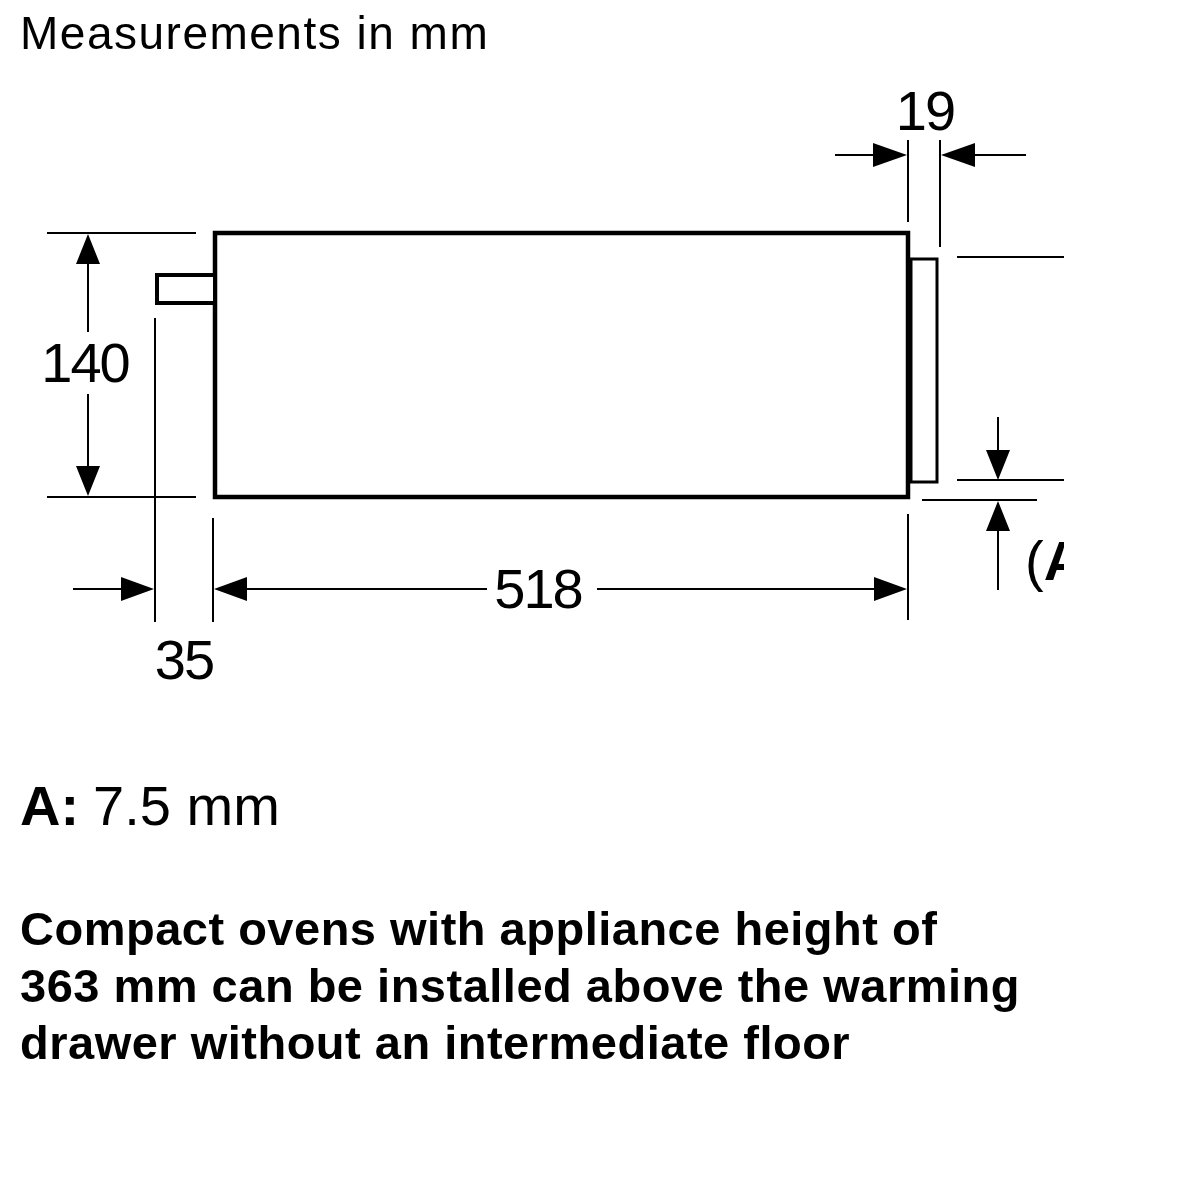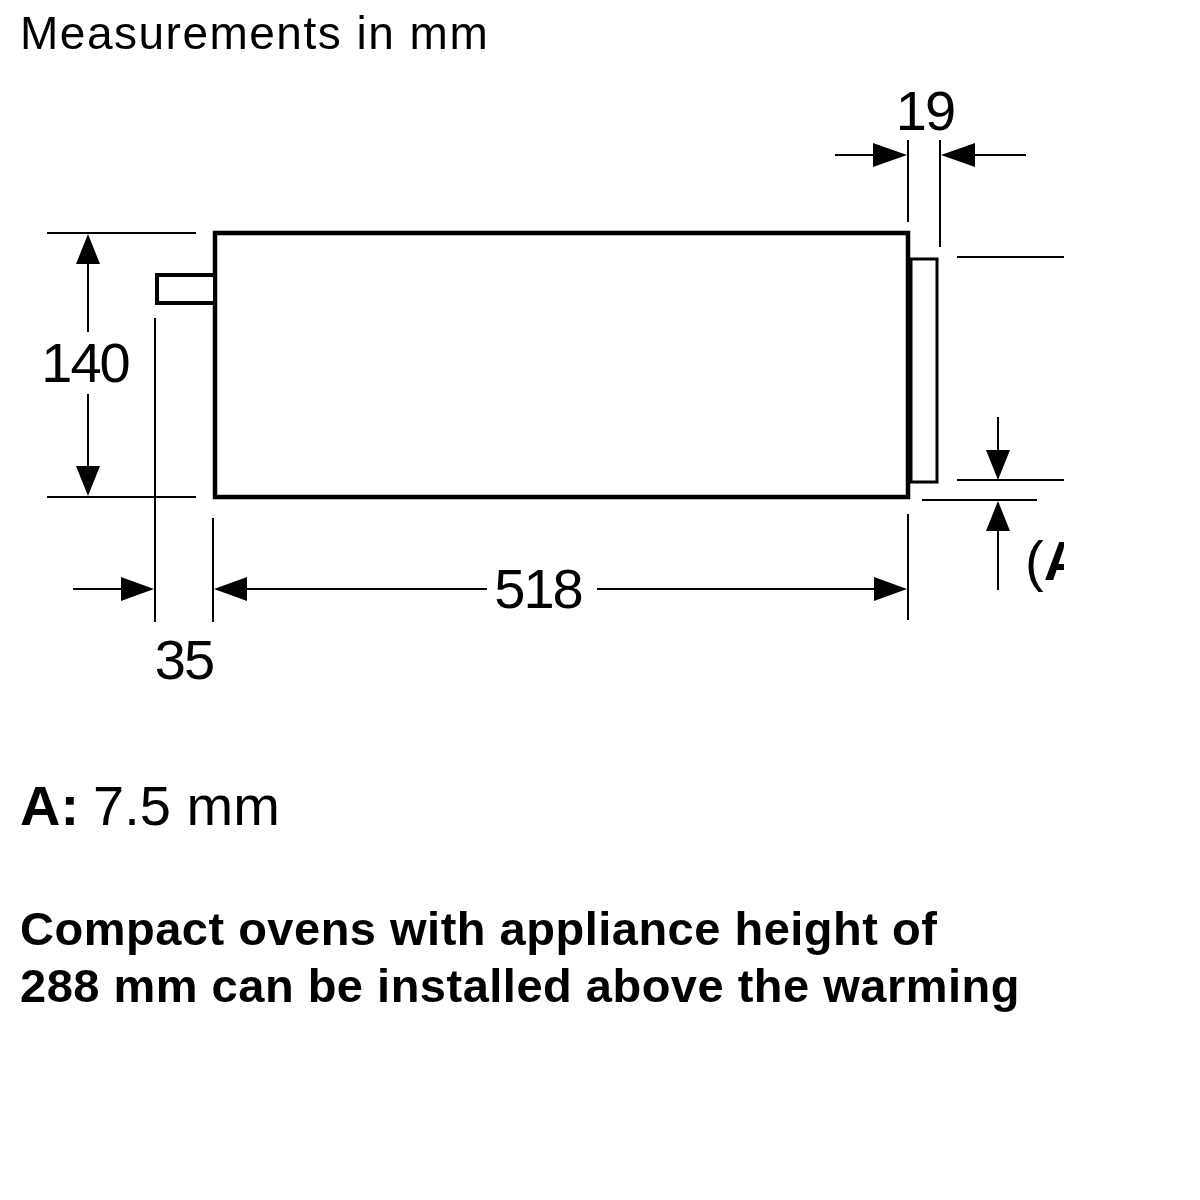--- a/index.html
+++ b/index.html
@@ -133,16 +133,17 @@
       <text class="dim-label" x="184" y="679" text-anchor="middle">35</text>
     </g>
   </svg>
 
   <div class="note-line">
     <span class="note-label">A:</span><span class="note-value">7.5 mm</span>
   </div>
 
   <div class="description">
     <div>Compact ovens with appliance height of</div>
-    <div>288 mm can be installed above the warming</div>
+    <div>363 mm can be installed above the warming</div>
+    <div>drawer without an intermediate floor</div>
   </div>
 
 </div>
 
 </body></html>

